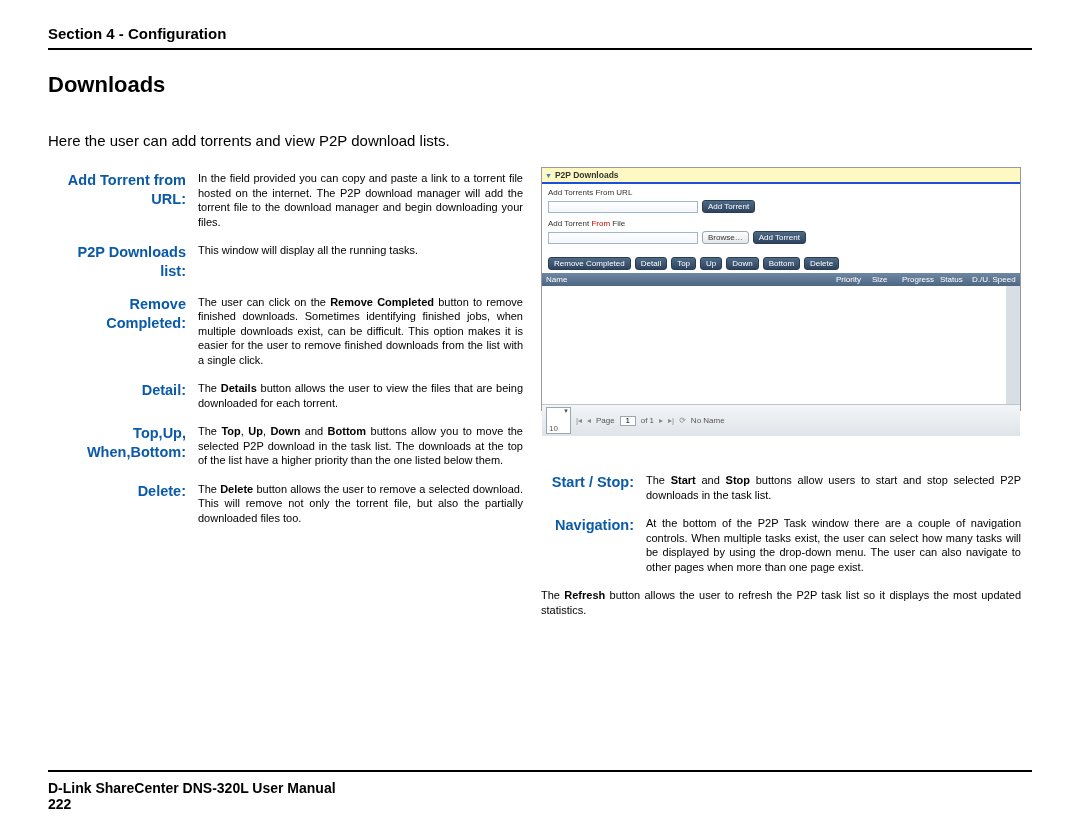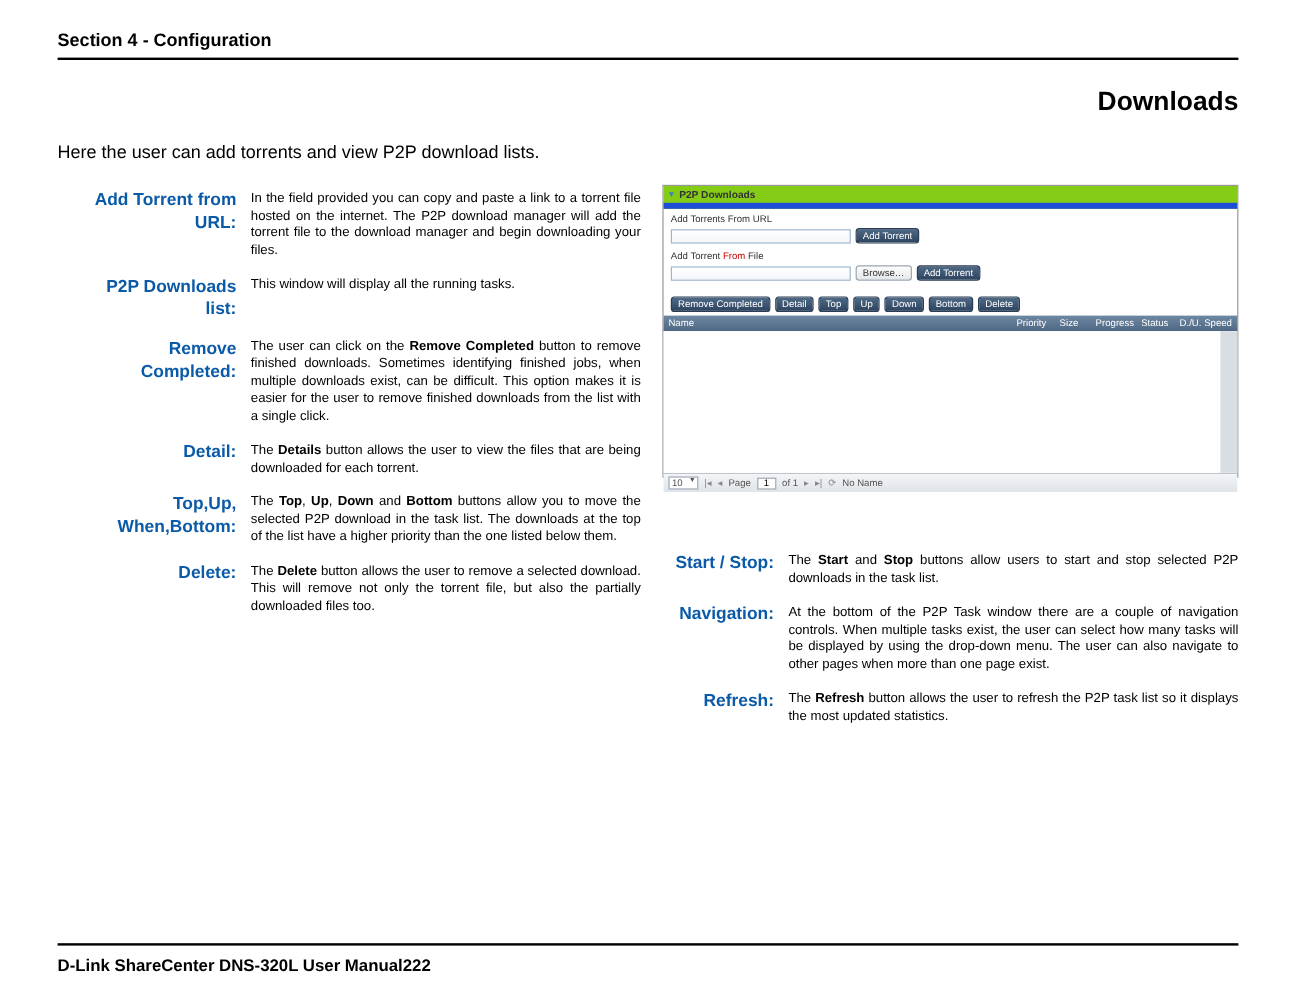--- a/index.html
+++ b/index.html
@@ -13,33 +13,32 @@
     padding: 25px 48px 20px 48px;
   }
   .top-header {
     font-weight: 700;
     font-size: 15px;
     padding-bottom: 6px;
     border-bottom: 2px solid #000;
     margin-bottom: 22px;
   }
   .page-title {
-    text-align: right;
+    text-align: left;
     font-size: 22px;
     font-weight: 700;
-    margin-bottom: 21px;
+    margin-bottom: 34px;
   }
   .intro {
     font-size: 15px;
     margin-bottom: 22px;
   }
   .columns {
     display: flex;
     gap: 18px;
-    justify-content: flex-end;
   }
   .col-left { width: 475px; }
   .col-right { width: 480px; }
   .defblock { display: flex; margin-bottom: 14px; }
   .term {
     width: 150px;
     flex-shrink: 0;
     text-align: right;
     color: #0a5aa8;
     font-weight: 700;
@@ -61,22 +60,22 @@
     background: #fff;
     font-size: 8px;
     color: #333;
     margin-bottom: 62px;
     margin-top: -4px;
     height: 244px;
     position: relative;
     font-family: Arial, sans-serif;
   }
   .shot-head {
-    background: #84cc16;
-    border-bottom: 5px solid #1d4ed8;
+    background: #fef9c3;
+    border-bottom: 2px solid #1d4ed8;
     padding: 2px 3px;
     font-weight: bold;
     font-size: 8.5px;
     color: #333;
     display: flex;
     align-items: center;
     gap: 3px;
   }
   .shot-head::before {
     content: "▼";
@@ -138,39 +137,40 @@
     color: #555;
     padding: 2px 4px;
     display: flex;
     align-items: center;
     gap: 5px;
   }
   .pager .sel {
     border: 1px solid #9aa6b2;
     background: #fff;
     font-size: 8px;
-    padding: 0 12px 0 2px;
+    padding: 16px 12px 0 2px;
     position: relative;
   }
   .pager .sel::after{
     content:"▼"; position:absolute; right:1px; top:0; font-size:6px; color:#555;
   }
   .pager .nav { color: #888; }
   .pager input {
     width: 16px; height: 10px; border:1px solid #9aa6b2; font-size:8px; text-align:center;
   }
   .footer {
     position: absolute;
     left: 48px; right: 48px; bottom: 22px;
     border-top: 2px solid #000;
     padding-top: 8px;
     display: flex;
-    justify-content: flex-start;
+    justify-content: space-between;
     font-weight: 700;
     font-size: 14px;
+    flex-direction: column;
   }
 </style>
 </head>
 <body>
 
 <div class="top-header">Section 4 - Configuration</div>
 
 <div class="page-title">Downloads</div>
 
 <p class="intro">Here the user can add torrents and view P2P download lists.</p>
@@ -258,21 +258,20 @@
     <div id="right-defs">
         <div class="defblock">
           <div class="term">Start / Stop:</div>
           <div class="desc">The <b>Start</b> and <b>Stop</b> buttons allow users to start and stop selected P2P downloads in the task list.</div>
         </div>
         <div class="defblock">
           <div class="term">Navigation:</div>
           <div class="desc">At the bottom of the P2P Task window there are a couple of navigation controls. When multiple tasks exist, the user can select how many tasks will be displayed by using the drop-down menu. The user can also navigate to other pages when more than one page exist.</div>
         </div>
         <div class="defblock">
-          <div class="term">Refresh:</div>
           <div class="desc">The <b>Refresh</b> button allows the user to refresh the P2P task list so it displays the most updated statistics.</div>
         </div>
       </div>
 
   </div>
 </div>
 
 <div class="footer">
   <span>D-Link ShareCenter DNS-320L User Manual</span>
   <span>222</span>

